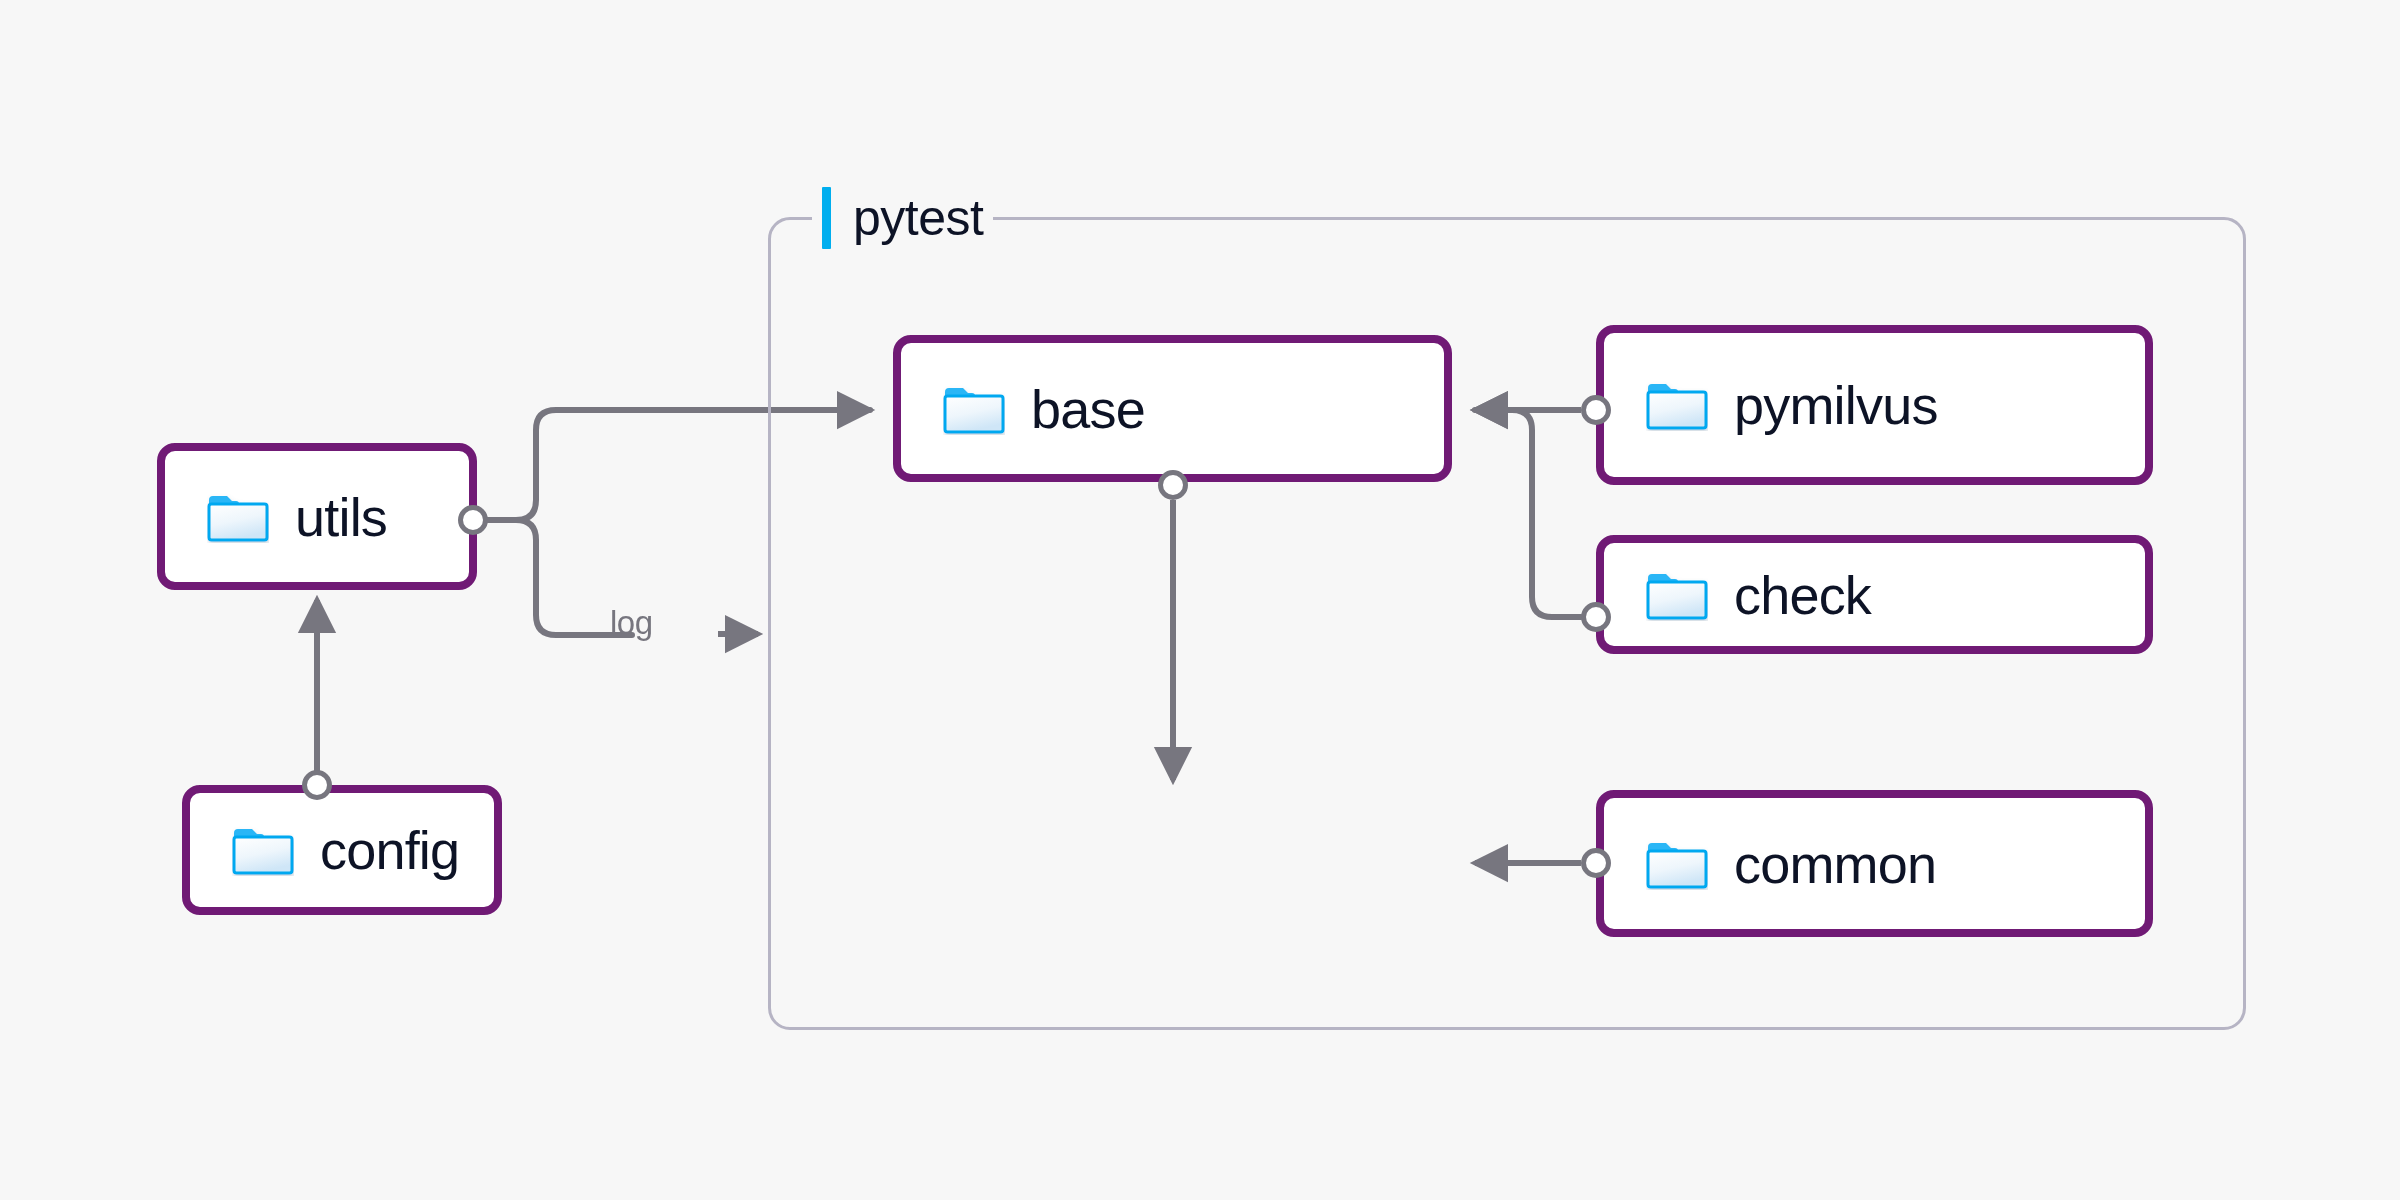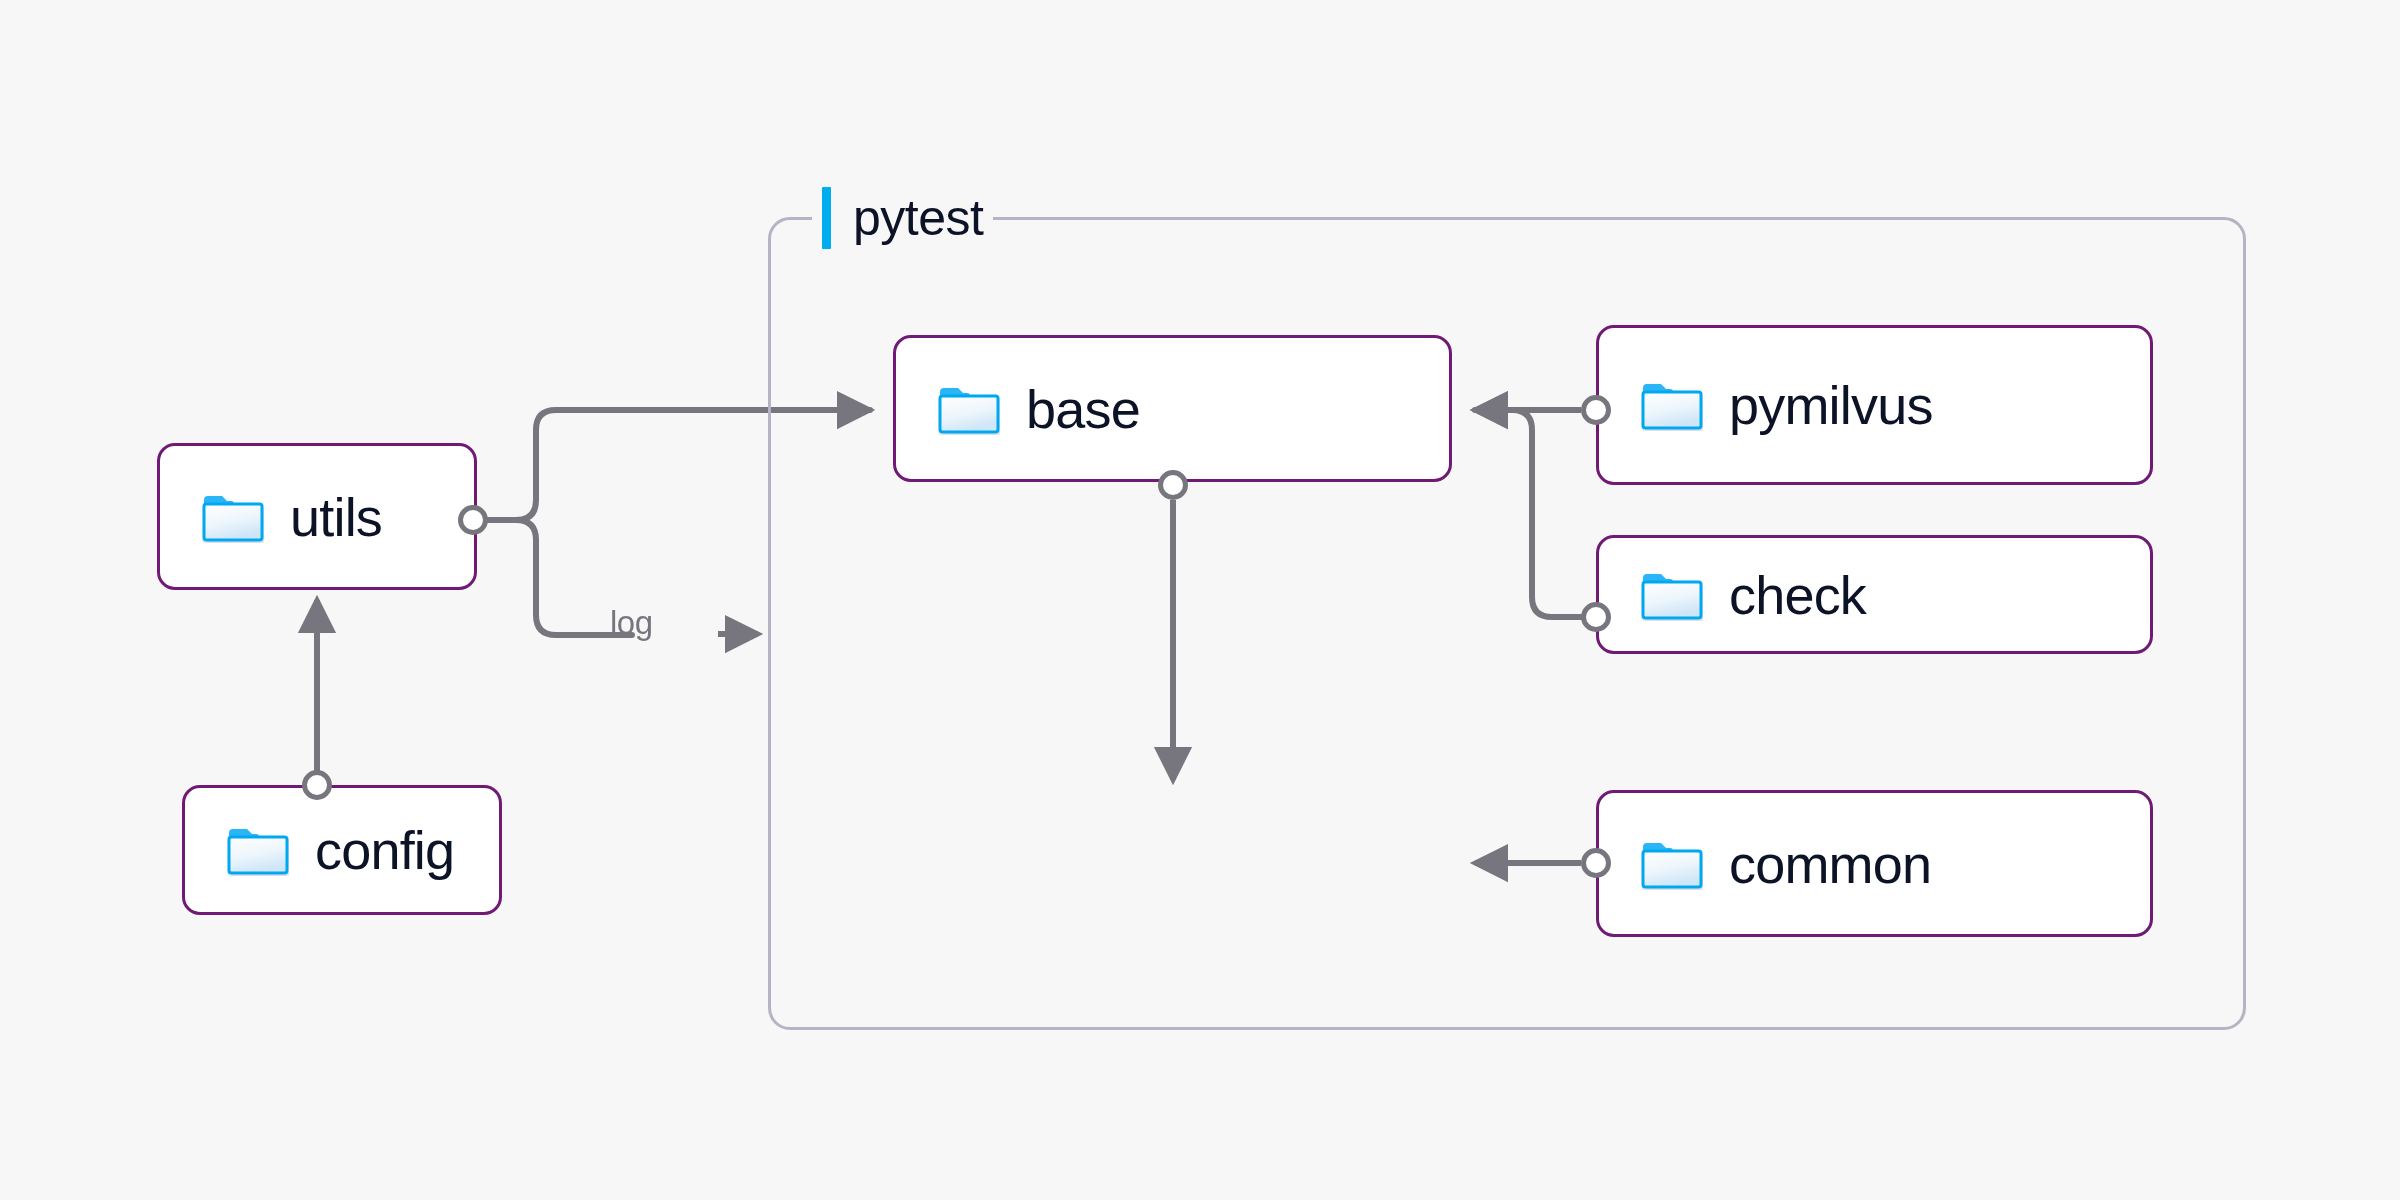--- a/index.html
+++ b/index.html
@@ -57,21 +57,21 @@
     color: #0d1326;
     letter-spacing: -0.5px;
     white-space: nowrap;
   }
 
   
   .node {
     position: absolute;
     box-sizing: border-box;
     background: #ffffff;
-    border: 3px solid #701a75;
+    border: 8px solid #701a75;
     border-radius: 18px;
     display: flex;
     align-items: center;
     padding-left: 42px;
   }
   .node-label {
     font-size: 54px;
     color: #0d1326;
     letter-spacing: -0.8px;
     white-space: nowrap;

